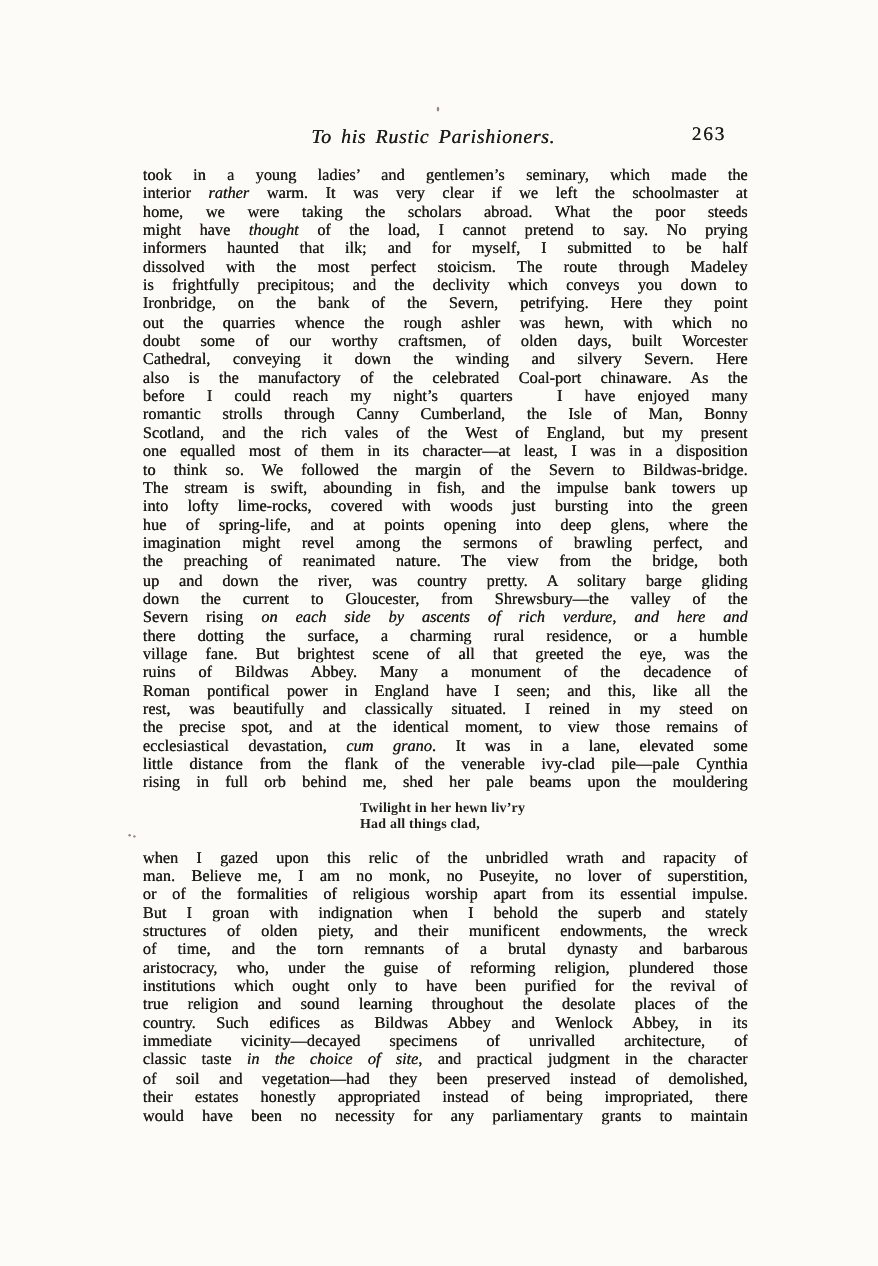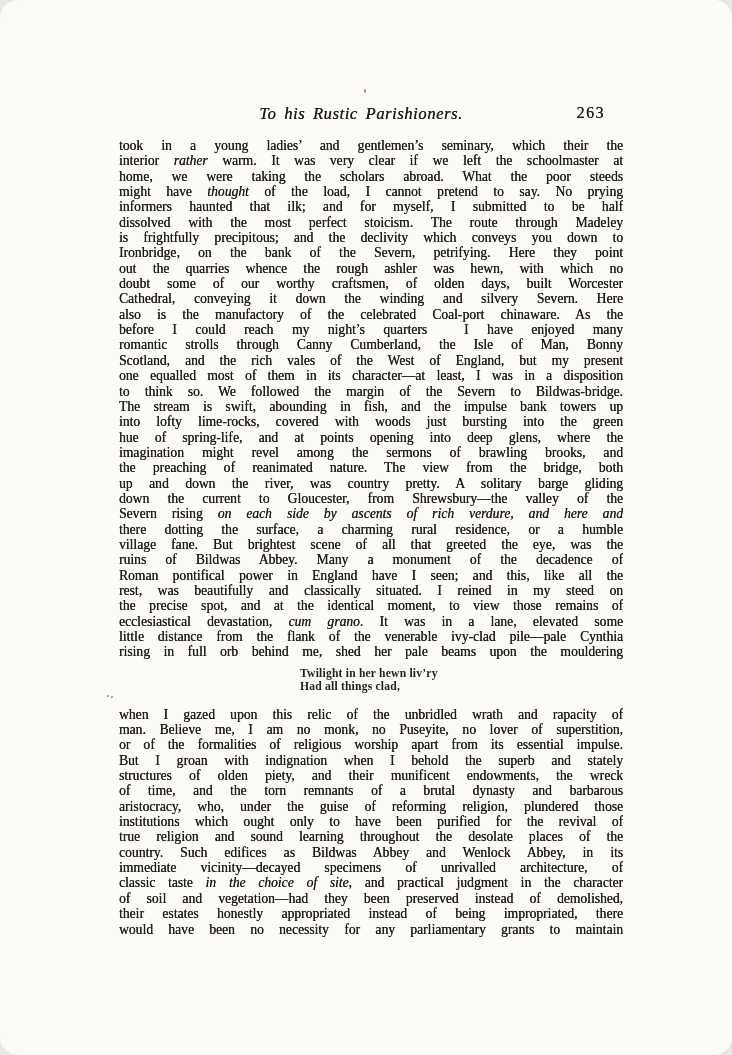--- a/index.html
+++ b/index.html
@@ -4,21 +4,20 @@
 <style>
   html, body { margin: 0; padding: 0; background: #e9e7e2; }
   .page {
     position: relative;
     width: 732px;
     height: 1055px;
     background: #fcfbf8;
     overflow: hidden;
     color: #201e1a;
     font-family: "Liberation Serif", "DejaVu Serif", serif;
-    border-radius: 18px;
   }
   .text-block {
     position: absolute;
     left: 119px;
     top: 104px;
     width: 504px;
   }
   .running-header {
     position: relative;
     height: 18px;
@@ -81,41 +80,41 @@
   <div class="speck speck-m1"></div>
   <div class="speck speck-m2"></div>
 
   <div class="text-block">
     <div class="running-header">
       <span class="header-title">To his Rustic Parishioners.</span>
       <span class="page-number">263</span>
     </div>
     <div id="body-content">
         <div class="paragraph first">
-          <div class="line">took in a young ladies’ and gentlemen’s seminary, which their the</div>
+          <div class="line">took in a young ladies’ and gentlemen’s seminary, which made the</div>
           <div class="line">interior <i>rather</i> warm.  It was very clear if we left the schoolmaster at</div>
           <div class="line">home, we were taking the scholars abroad.  What the poor steeds</div>
           <div class="line">might have <i>thought</i> of the load, I cannot pretend to say.  No prying</div>
           <div class="line">informers haunted that ilk; and for myself, I submitted to be half</div>
           <div class="line">dissolved with the most perfect stoicism.  The route through Madeley</div>
           <div class="line">is frightfully precipitous; and the declivity which conveys you down to</div>
           <div class="line">Ironbridge, on the bank of the Severn, petrifying.  Here they point</div>
           <div class="line">out the quarries whence the rough ashler was hewn, with which no</div>
           <div class="line">doubt some of our worthy craftsmen, of olden days, built Worcester</div>
           <div class="line">Cathedral, conveying it down the winding and silvery Severn.  Here</div>
           <div class="line">also is the manufactory of the celebrated Coal-port chinaware.  As the</div>
           <div class="line">before I could reach my night’s quarters &nbsp;I have enjoyed many</div>
           <div class="line">romantic strolls through Canny Cumberland, the Isle of Man, Bonny</div>
           <div class="line">Scotland, and the rich vales of the West of England, but my present</div>
           <div class="line">one equalled most of them in its character—at least, I was in a disposition</div>
           <div class="line">to think so.  We followed the margin of the Severn to Bildwas-bridge.</div>
           <div class="line">The stream is swift, abounding in fish, and the impulse bank towers up</div>
           <div class="line">into lofty lime-rocks, covered with woods just bursting into the green</div>
           <div class="line">hue of spring-life, and at points opening into deep glens, where the</div>
-          <div class="line">imagination might revel among the sermons of brawling brooks, and</div>
+          <div class="line">imagination might revel among the sermons of brawling perfect, and</div>
           <div class="line">the preaching of reanimated nature.  The view from the bridge, both</div>
           <div class="line">up and down the river, was country pretty.  A solitary barge gliding</div>
           <div class="line">down the current to Gloucester, from Shrewsbury—the valley of the</div>
           <div class="line">Severn rising <i>on each side by ascents of rich verdure, and here and</i></div>
           <div class="line">there dotting the surface, a charming rural residence, or a humble</div>
           <div class="line">village fane.  But brightest scene of all that greeted the eye, was the</div>
           <div class="line">ruins of Bildwas Abbey.  Many a monument of the decadence of</div>
           <div class="line">Roman pontifical power in England have I seen; and this, like all the</div>
           <div class="line">rest, was beautifully and classically situated.  I reined in my steed on</div>
           <div class="line">the precise spot, and at the identical moment, to view those remains of</div>

